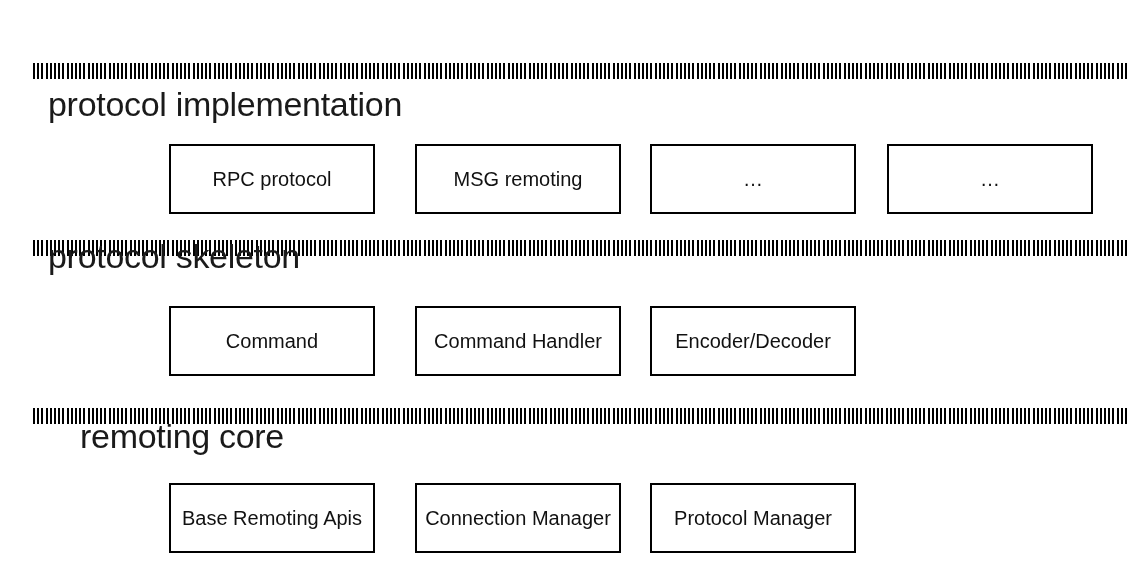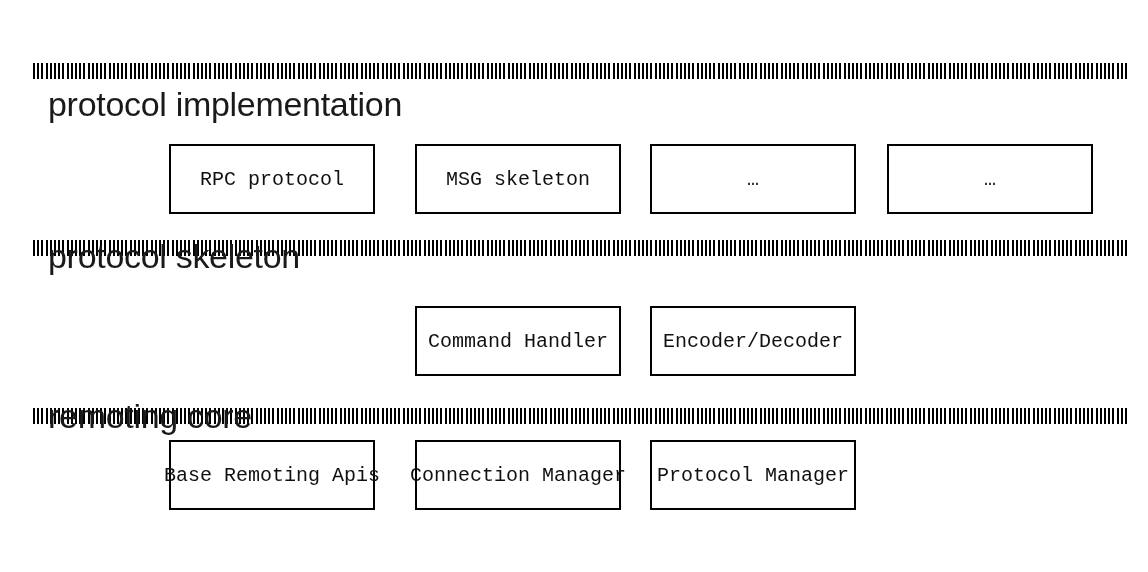--- a/index.html
+++ b/index.html
@@ -34,67 +34,69 @@
     left: 24px;
     font-size: 34px;
     line-height: 40px;
     font-weight: 400;
     color: #1a1a1a;
     letter-spacing: -0.3px;
     white-space: nowrap;
   }
   .t1 { top: 60px; }
   .t2 { top: 212px; }
-  .t3 { top: 372px; }
+  .t3 { top: 392px; margin-left: 32px; }
 
   .node {
     position: absolute;
     width: 206px;
     height: 70px;
     border: 2px solid #000000;
     background: #ffffff;
     display: flex;
     align-items: center;
     justify-content: center;
     font-size: 20px;
     color: #111111;
     text-align: center;
     white-space: nowrap;
-    font-family: Liberation Mono, monospace;
   }
   .r1 { top: 128px; }
   .r2 { top: 290px; }
-  .r3 { top: 424px; }
+  .r3 { top: 467px; }
   .c1 { left: 153px; }
   .c2 { left: 399px; }
   .c3 { left: 634px; }
   .c4 { left: 871px; }
 </style>
 </head>
 <body>
 
 <div class="stage">
 
   <div class="divider d1"></div>
   <div class="layer-title t1">protocol implementation</div>
   <div class="node r1 c1">
     <span>RPC protocol</span>
   </div>
   <div class="node r1 c2">
-    <span>MSG skeleton</span>
+    <span>MSG remoting</span>
   </div>
   <div class="node r1 c3">
     <span>…</span>
   </div>
   <div class="node r1 c4">
     <span>…</span>
   </div>
 
   <div class="divider d2"></div>
   <div class="layer-title t2">protocol skeleton</div>
+  <div class="node r2 c1">
+    <span>Command</span>
+  </div>
   <div class="node r2 c2">
     <span>Command Handler</span>
   </div>
   <div class="node r2 c3">
     <span>Encoder/Decoder</span>
   </div>
 
   <div class="divider d3"></div>
   <div class="layer-title t3">remoting core</div>
   <div class="node r3 c1">

